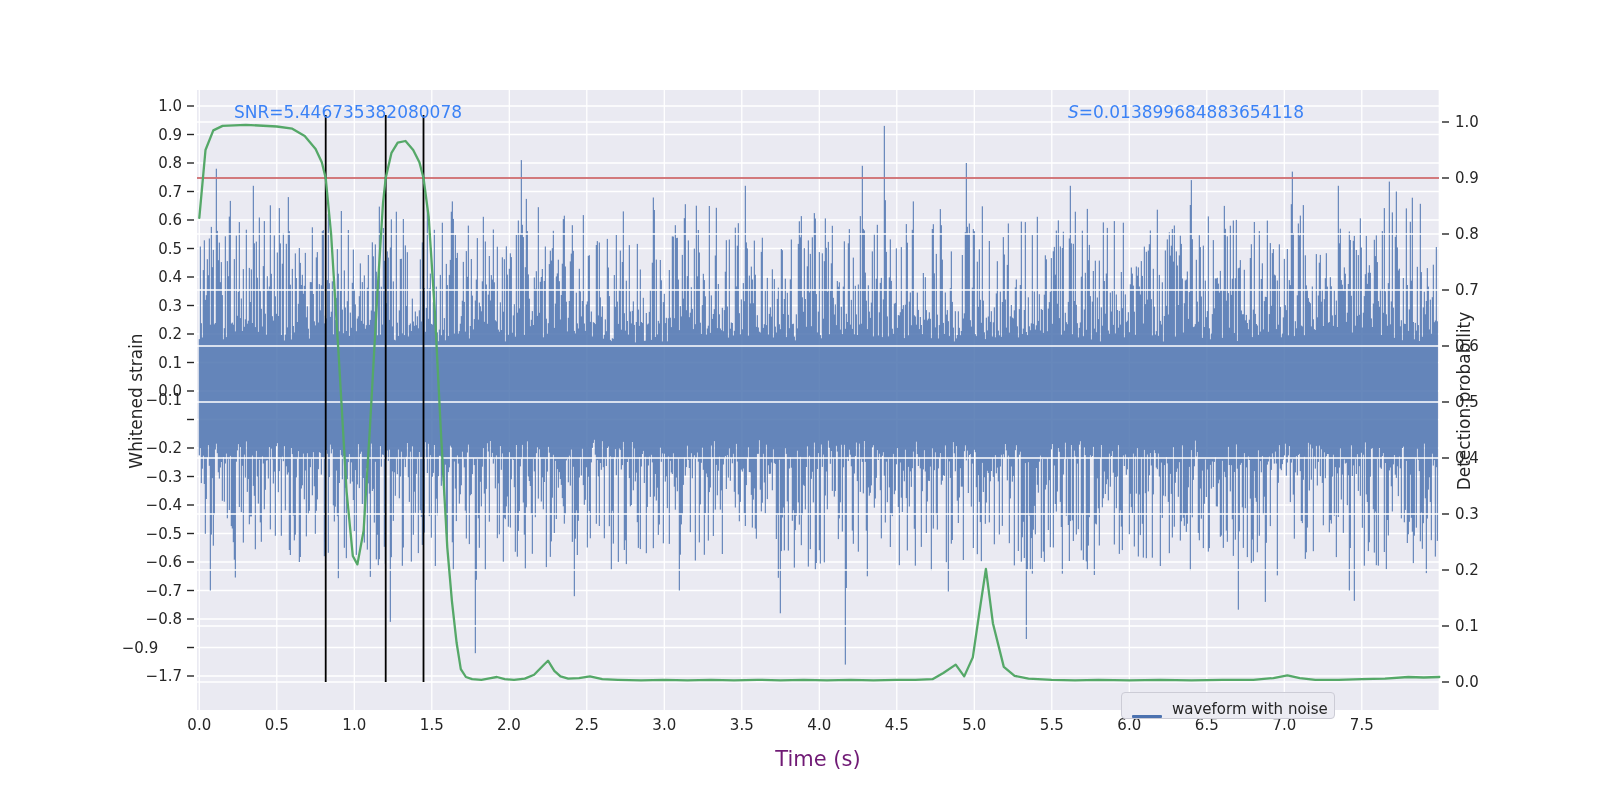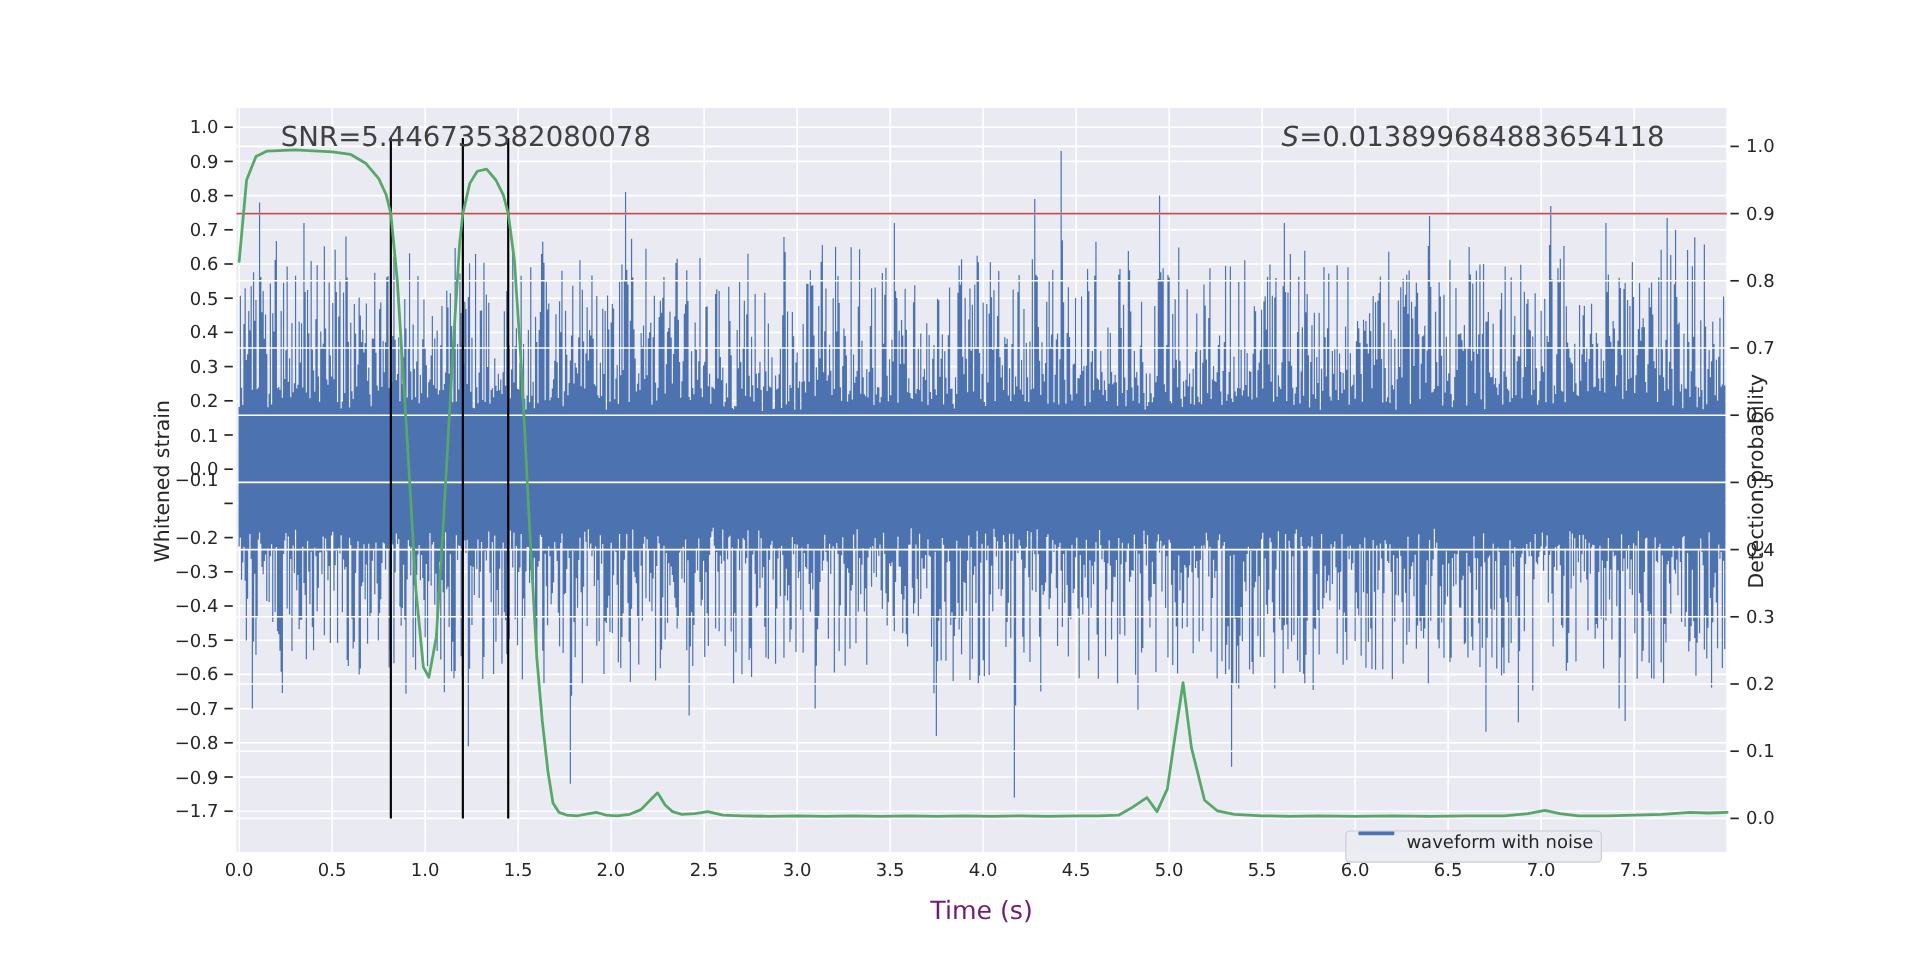--- a/index.html
+++ b/index.html
@@ -1,36 +1,36 @@
 <!DOCTYPE html>
 <html><head>
 <meta charset="utf-8">
 <style>
   html,body{margin:0;padding:0;background:#fff;}
   #fig{position:relative;width:1600px;height:800px;background:#ffffff;
        font-family:"DejaVu Sans",sans-serif;color:#262626;overflow:hidden;}
   #plot-svg{position:absolute;left:0;top:0;}
   .title{position:absolute;left:197px;top:68px;width:1242px;text-align:center;
          font-size:17px;color:#262626;}
-  .ann{position:absolute;top:102px;font-size:23px;color:#404040;white-space:nowrap;}
+  .ann{position:absolute;top:102px;font-size:17px;color:#3b82f6;white-space:nowrap;}
   #ann-snr{left:234px;} #ann-mc{left:613px;} #ann-s{left:1068px;}
   .it{font-style:italic;}
   .ann sub{font-size:0.68em;font-style:italic;}
   .ylab{position:absolute;font-size:17px;color:#262626;white-space:nowrap;
         transform:translate(-50%,-50%) rotate(-90deg);}
   #ylab-left{left:136px;top:401px;}
   #ylab-right{left:1464px;top:401px;}
   .xlabel{position:absolute;left:197px;top:747px;width:1242px;text-align:center;
           font-size:21px;color:#701a75;}
   .xtick{position:absolute;width:48px;text-align:center;font-size:15px;color:#262626;}
   .ytickL{position:absolute;left:98px;width:84px;text-align:right;font-size:15px;color:#262626;}
   .ytickR{position:absolute;left:1455px;width:60px;text-align:left;font-size:15px;color:#262626;}
   .legend{position:absolute;left:1121px;top:692px;width:214px;height:27px;
           background:rgba(234,234,242,0.92);border:1px solid #ccccd6;border-radius:4px;
-          display:flex;align-items:flex-start;box-sizing:border-box;padding-left:10px;
+          display:flex;align-items:flex-end;box-sizing:border-box;padding-left:10px;
           font-size:15px;color:#262626;}
   .legend-line{width:30px;height:3px;margin-right:10px;border-radius:1px;}
 </style>
 </head>
 <body>
 
 <div id="fig">
   <svg id="plot-svg" width="1600" height="800">
       <rect x="197" y="90" width="1242" height="620" fill="#eaeaf2"></rect>
       <line x1="199.3" y1="90" x2="199.3" y2="710" stroke="#ffffff" stroke-width="1.3"></line>
@@ -161,21 +161,21 @@
       <div class="ytickL" style="top: 353.5px;">0.1</div>
       <div class="ytickL" style="top: 382px;">0.0</div>
       <div class="ytickL" style="top: 391px;">−0.1</div>
       <div class="ytickL" style="top: 439px;">−0.2</div>
       <div class="ytickL" style="top: 467.5px;">−0.3</div>
       <div class="ytickL" style="top: 496px;">−0.4</div>
       <div class="ytickL" style="top: 524.5px;">−0.5</div>
       <div class="ytickL" style="top: 553px;">−0.6</div>
       <div class="ytickL" style="top: 581.5px;">−0.7</div>
       <div class="ytickL" style="top: 610px;">−0.8</div>
-      <div class="ytickL" style="top: 638.5px;">−0.9</div>
+      <div class="ytickL" style="top: 638.5px; text-align: center;">−0.9</div>
       <div class="ytickL" style="top: 667px;">−1.7</div>
     </div>
   <div id="yticksR">
       <div class="ytickR" style="top: 113px;">1.0</div>
       <div class="ytickR" style="top: 169px;">0.9</div>
       <div class="ytickR" style="top: 225px;">0.8</div>
       <div class="ytickR" style="top: 281px;">0.7</div>
       <div class="ytickR" style="top: 337px;">0.6</div>
       <div class="ytickR" style="top: 393px;">0.5</div>
       <div class="ytickR" style="top: 449px;">0.4</div>

